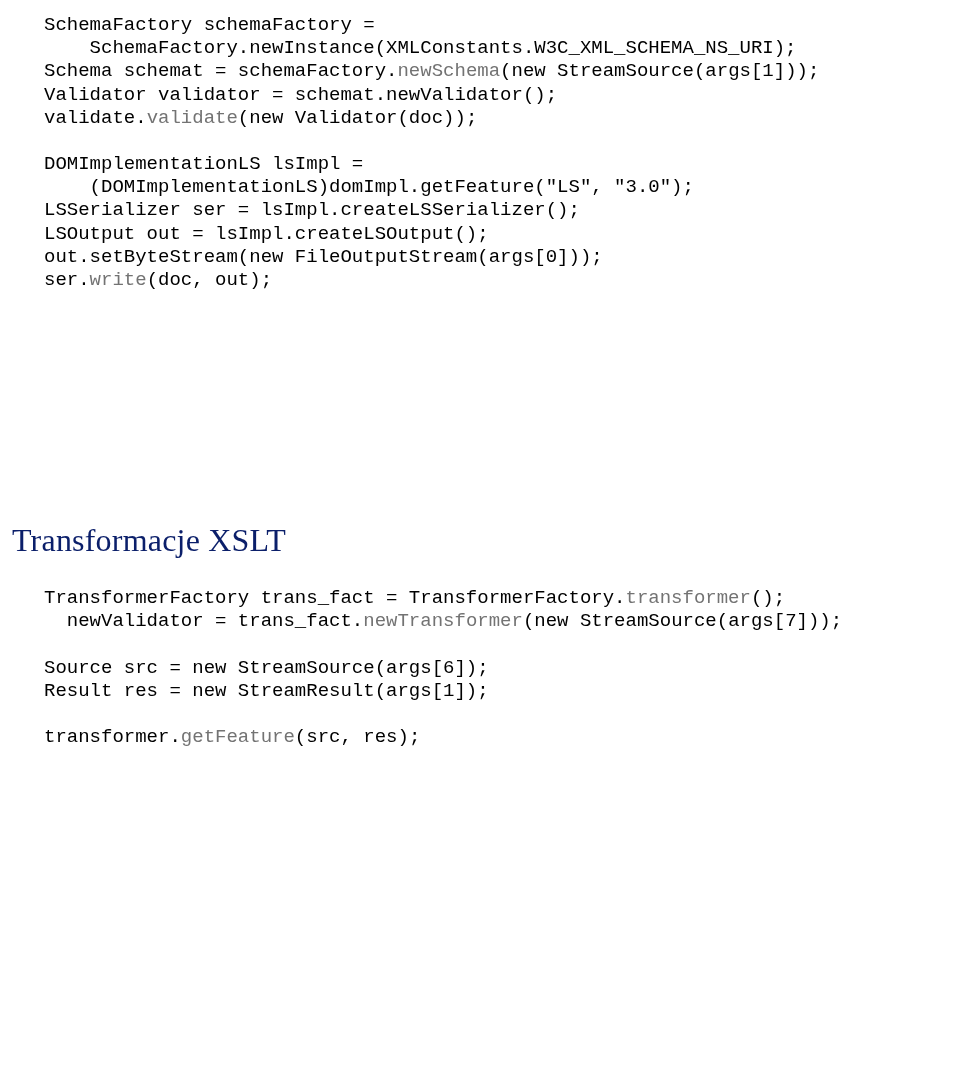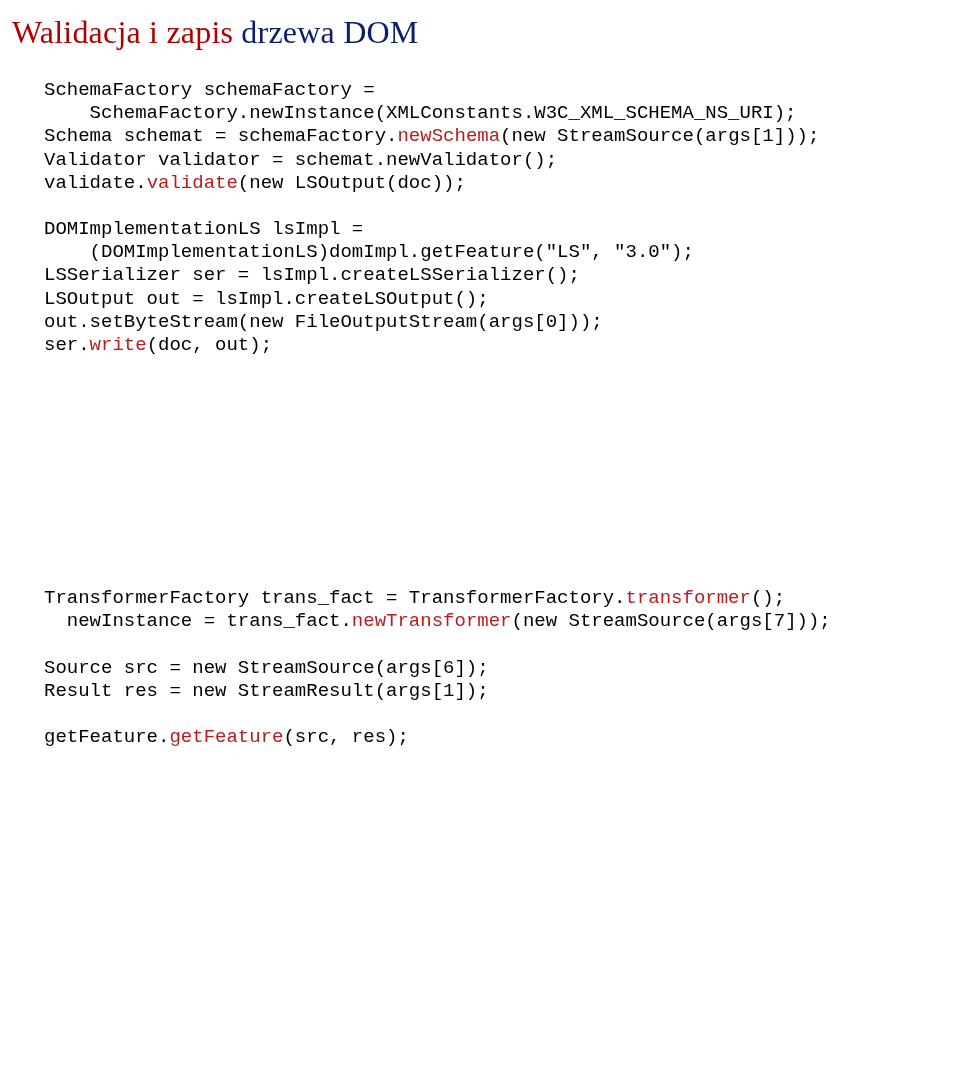--- a/index.html
+++ b/index.html
@@ -30,48 +30,48 @@
     font-size: 19px;
     line-height: 1.22;
     white-space: pre;
     color: #000000;
     margin-left: 32px;
   }
   .code-block.second {
     margin-top: 28px;
   }
   .blue {
-    color: #b91c1c;
+    color: #737373;
   }
   .section2 {
     margin-top: 230px;
   }
 </style>
 </head>
 <body>
 
 <div class="section">
-  <h1 class="section-heading"><span class="heading-red">Walidacja i zapis</span><span class="heading-blue"> drzewa DOM</span></h1>
 
   <div class="code-block"><span>SchemaFactory schemaFactory = </span>
 <span>    SchemaFactory.newInstance(XMLConstants.W3C_XML_SCHEMA_NS_URI);</span>
 <span>Schema schemat = schemaFactory.</span><span class="blue">newSchema</span><span>(new StreamSource(args[1]));</span>
 <span>Validator validator = schemat.newValidator();</span>
-<span>validate.</span><span class="blue">validate</span><span>(new LSOutput(doc));</span>
+<span>validate.</span><span class="blue">validate</span><span>(new Validator(doc));</span>
 <span></span>
 <span>DOMImplementationLS lsImpl = </span>
 <span>    (DOMImplementationLS)domImpl.getFeature("LS", "3.0");</span>
 <span>LSSerializer ser = lsImpl.createLSSerializer();</span>
 <span>LSOutput out = lsImpl.createLSOutput();</span>
 <span>out.setByteStream(new FileOutputStream(args[0]));</span>
 <span>ser.</span><span class="blue">write</span><span>(doc, out);</span></div>
 </div>
 
 <div class="section section2">
+  <h1 class="section-heading heading-blue">Transformacje XSLT</h1>
 
   <div class="code-block second"><span>TransformerFactory trans_fact = TransformerFactory.</span><span class="blue">transformer</span><span>();</span>
-<span>  newInstance = trans_fact.</span><span class="blue">newTransformer</span><span>(new StreamSource(args[7]));</span>
+<span>  newValidator = trans_fact.</span><span class="blue">newTransformer</span><span>(new StreamSource(args[7]));</span>
 <span></span>
 <span>Source src = new StreamSource(args[6]);</span>
 <span>Result res = new StreamResult(args[1]);</span>
 <span></span>
-<span>getFeature.</span><span class="blue">getFeature</span><span>(src, res);</span></div>
+<span>transformer.</span><span class="blue">getFeature</span><span>(src, res);</span></div>
 </div>
 
 </body></html>

